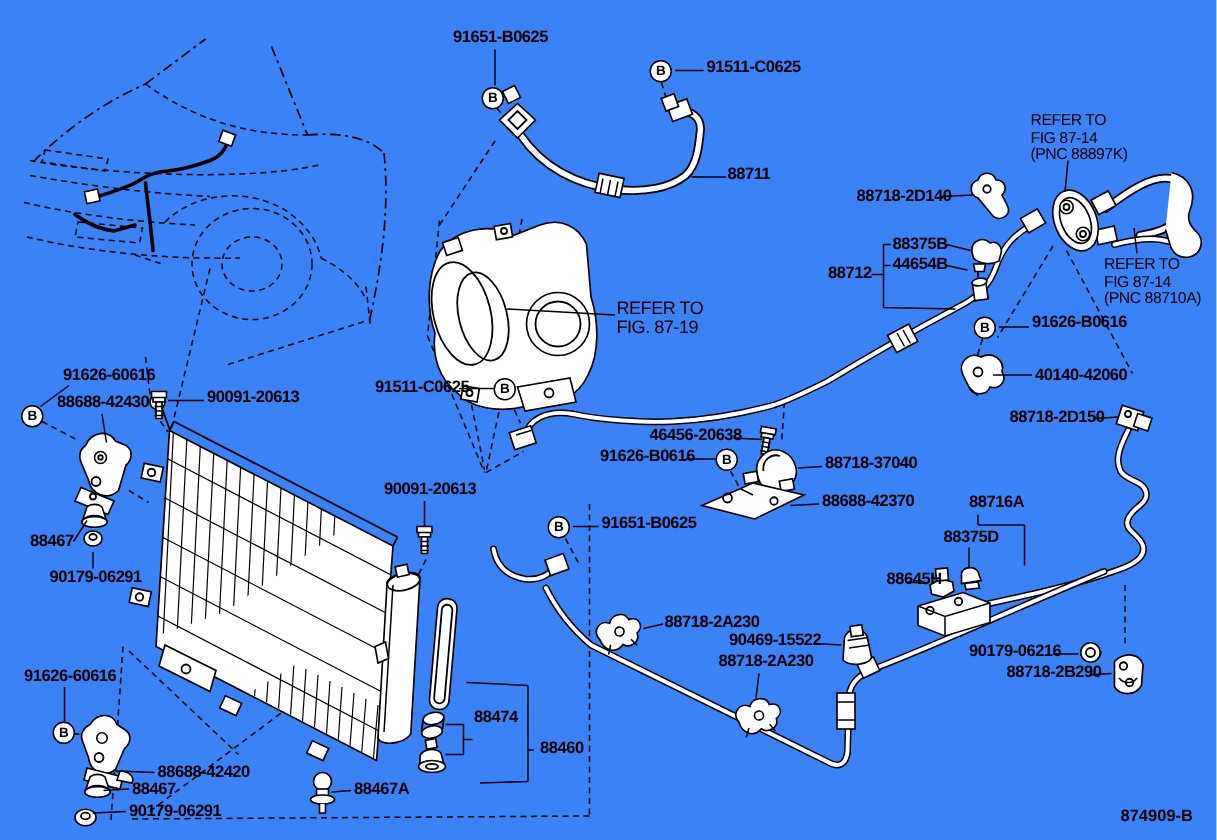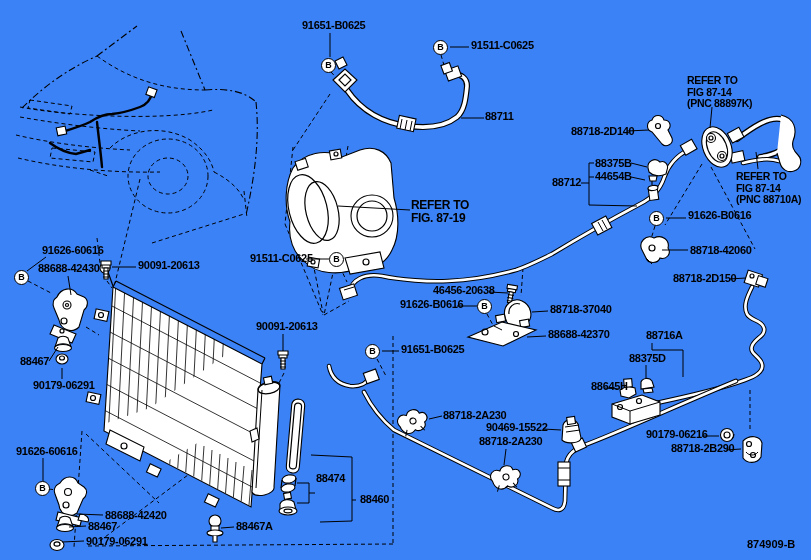--- a/index.html
+++ b/index.html
@@ -1,21 +1,21 @@
 <!DOCTYPE html>
 <html><head>
 <meta charset="utf-8">
 <style>
   html,body{margin:0;padding:0;background:#fff;}
   #stage{position:relative;width:811px;height:560px;background:#3b82f6;overflow:hidden;
          font-family:"Liberation Sans",sans-serif;}
   #stage svg{position:absolute;left:0;top:0;}
   .lbl{position:absolute;font-weight:bold;font-size:11px;letter-spacing:-0.3px;color:#000;
        white-space:nowrap;line-height:11px;}
-  .ref{position:absolute;font-weight:bold;font-size:10.5px;letter-spacing:-0.3px;color:#000;
+  .ref{position:absolute;font-weight:normal;font-size:10.5px;letter-spacing:-0.3px;color:#000;
        line-height:11.5px;white-space:nowrap;}
   .ref span{display:block;}
   .bc{position:absolute;width:13px;height:13px;border:1.6px solid #000;border-radius:50%;
       font-weight:bold;font-size:9px;line-height:13px;text-align:center;color:#000;background:#fff;}
   .ftr{position:absolute;font-weight:bold;font-size:11px;color:#000;}
   .ln{stroke:#000;stroke-width:1;fill:none;}
   .ds{stroke:#000;stroke-width:1;fill:none;stroke-dasharray:4 3;}
   .ds2{stroke:#000;stroke-width:1.1;fill:none;stroke-dasharray:7 3 2 3;}
   .pt{stroke:#000;stroke-width:1.2;fill:none;}
   .ptf{stroke:#000;stroke-width:1.1;fill:#fff;}
@@ -308,21 +308,21 @@
 </svg>
 
 <div class="lbl" style="left:302px;top:20px">91651-B0625</div>
 <div class="lbl" style="left:471px;top:40px">91511-C0625</div>
 <div class="lbl" style="left:485px;top:111px">88711</div>
 <div class="lbl" style="left:571px;top:126px">88718-2D140</div>
 <div class="lbl" style="left:595px;top:158px">88375B</div>
 <div class="lbl" style="left:595px;top:171px">44654B</div>
 <div class="lbl" style="left:552px;top:177px">88712</div>
 <div class="lbl" style="left:688px;top:210px">91626-B0616</div>
-<div class="lbl" style="left:690px;top:245px">88718-42060</div>
+<div class="lbl" style="left:690px;top:245px">40140-42060</div>
 <div class="lbl" style="left:673px;top:273px">88718-2D150</div>
 <div class="lbl" style="left:250px;top:253px">91511-C0625</div>
 <div class="lbl" style="left:42px;top:245px">91626-60616</div>
 <div class="lbl" style="left:38px;top:263px">88688-42430</div>
 <div class="lbl" style="left:138px;top:260px">90091-20613</div>
 <div class="lbl" style="left:256px;top:321px">90091-20613</div>
 <div class="lbl" style="left:433px;top:285px">46456-20638</div>
 <div class="lbl" style="left:400px;top:299px">91626-B0616</div>
 <div class="lbl" style="left:550px;top:304px">88718-37040</div>
 <div class="lbl" style="left:548px;top:329px">88688-42370</div>

